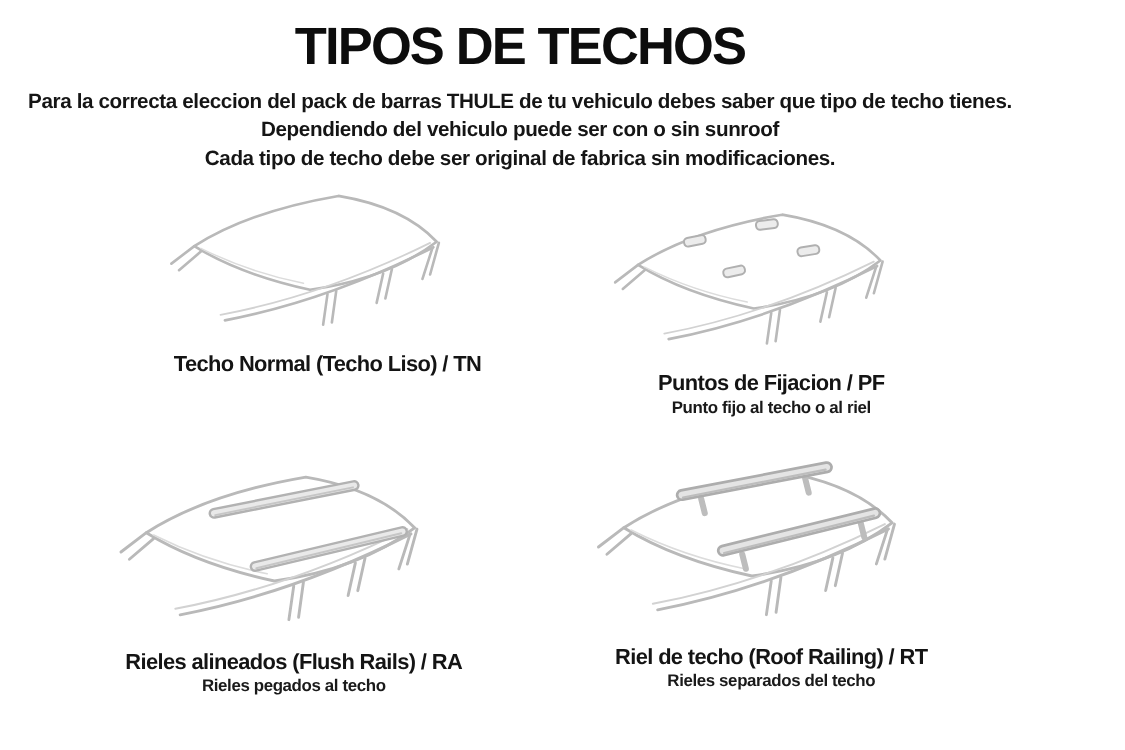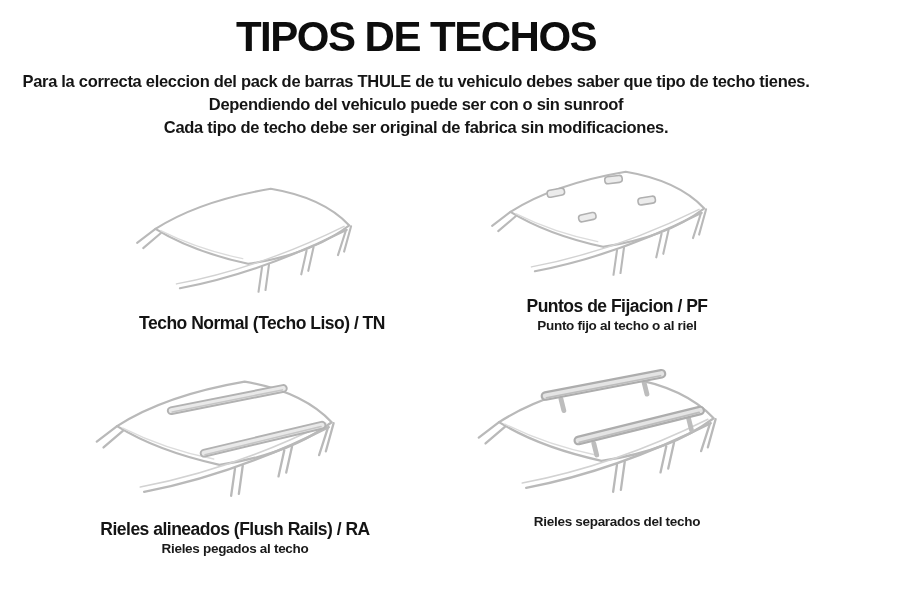--- a/index.html
+++ b/index.html
@@ -47,21 +47,21 @@
     color: #141414;
   }
   .cell .sublabel {
     margin-top: 1px;
     font-size: 13.5px;
     font-weight: 700;
     letter-spacing: -0.3px;
     white-space: nowrap;
     color: #1a1a1a;
   }
-  #cell-tn { left: 262px; top: 180px; }
+  #cell-tn { left: 262px; top: 148px; }
   #cell-pf { left: 617px; top: 163px; }
   #cell-ra { left: 235px; top: 372px; }
   #cell-rt { left: 617px; top: 368px; }
   svg.roof { display: block; }
 </style>
 </head>
 <body>
 
 <div class="page">
 
@@ -138,16 +138,17 @@
         <path d="M 126,78 L 129,90" stroke="#bdbdbd" stroke-width="5"></path>
         <path d="M 224,52 L 227,64" stroke="#bdbdbd" stroke-width="5"></path>
         <path d="M 76,29 L 196,6" stroke="#adadad" stroke-width="10"></path>
         <path d="M 76,29 L 196,6" stroke="#e4e4e4" stroke-width="5.5"></path>
         <path d="M 77,31 L 195,8" stroke="#bdbdbd" stroke-width="1.8"></path>
         <path d="M 110,75 L 236,44" stroke="#adadad" stroke-width="10"></path>
         <path d="M 110,75 L 236,44" stroke="#e4e4e4" stroke-width="5.5"></path>
         <path d="M 111,77 L 235,46" stroke="#bdbdbd" stroke-width="1.8"></path>
       </g>
     </svg>
+    <div class="label">Riel de techo (Roof Railing) / RT</div>
     <div class="sublabel">Rieles separados del techo</div>
   </div>
 
 </div>
 
 </body></html>

